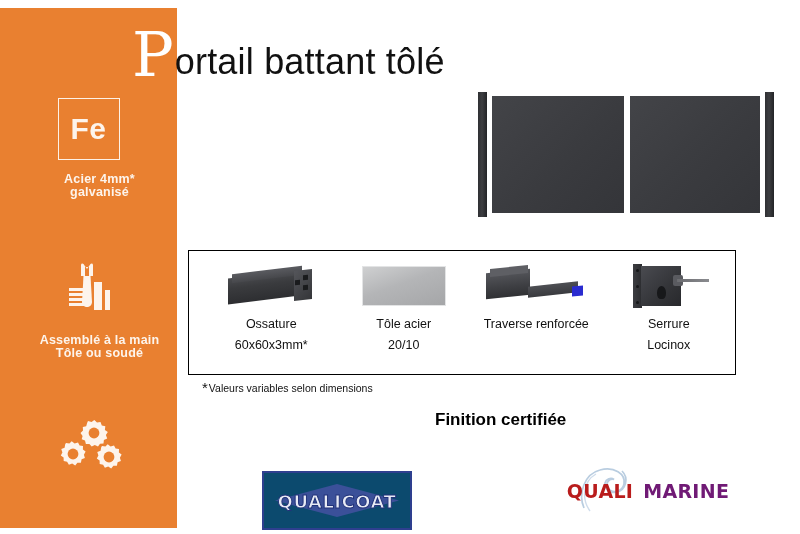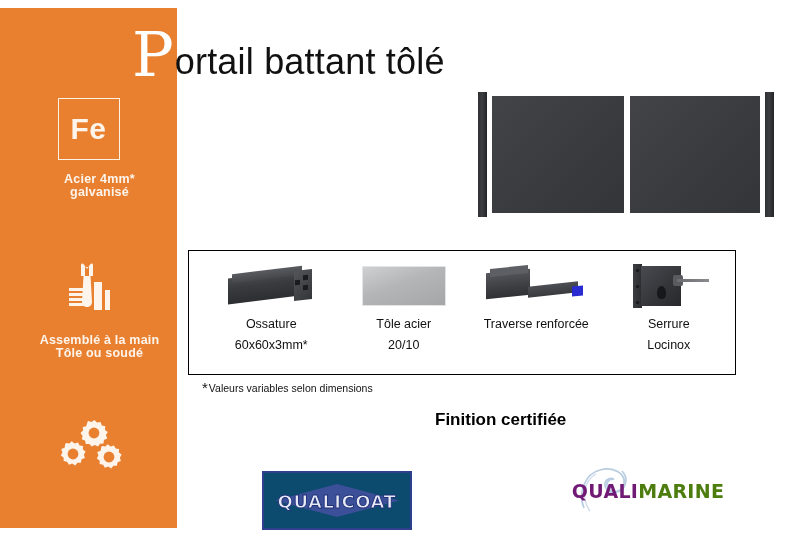--- a/index.html
+++ b/index.html
@@ -322,22 +322,22 @@
     left: 0;
     top: 14px;
     width: 100%;
     text-align: center;
     font-size: 19px;
     font-weight: bold;
     letter-spacing: 0.3px;
     white-space: nowrap;
     font-family: "DejaVu Sans", sans-serif;
   }
-  #qualimarine .qm-a { color: #701a75; }
-  #qualimarine .qm-b { color: #4d7c0f; }
+  #qualimarine .qm-a { color: #b91c1c; }
+  #qualimarine .qm-b { color: #701a75; padding-left: 10px; }
 </style>
 </head>
 <body>
 
 <div id="page">
 
   <div id="sidebar">
 
     <div class="side-block" style="top:90px;">
       <div id="fe-box">

